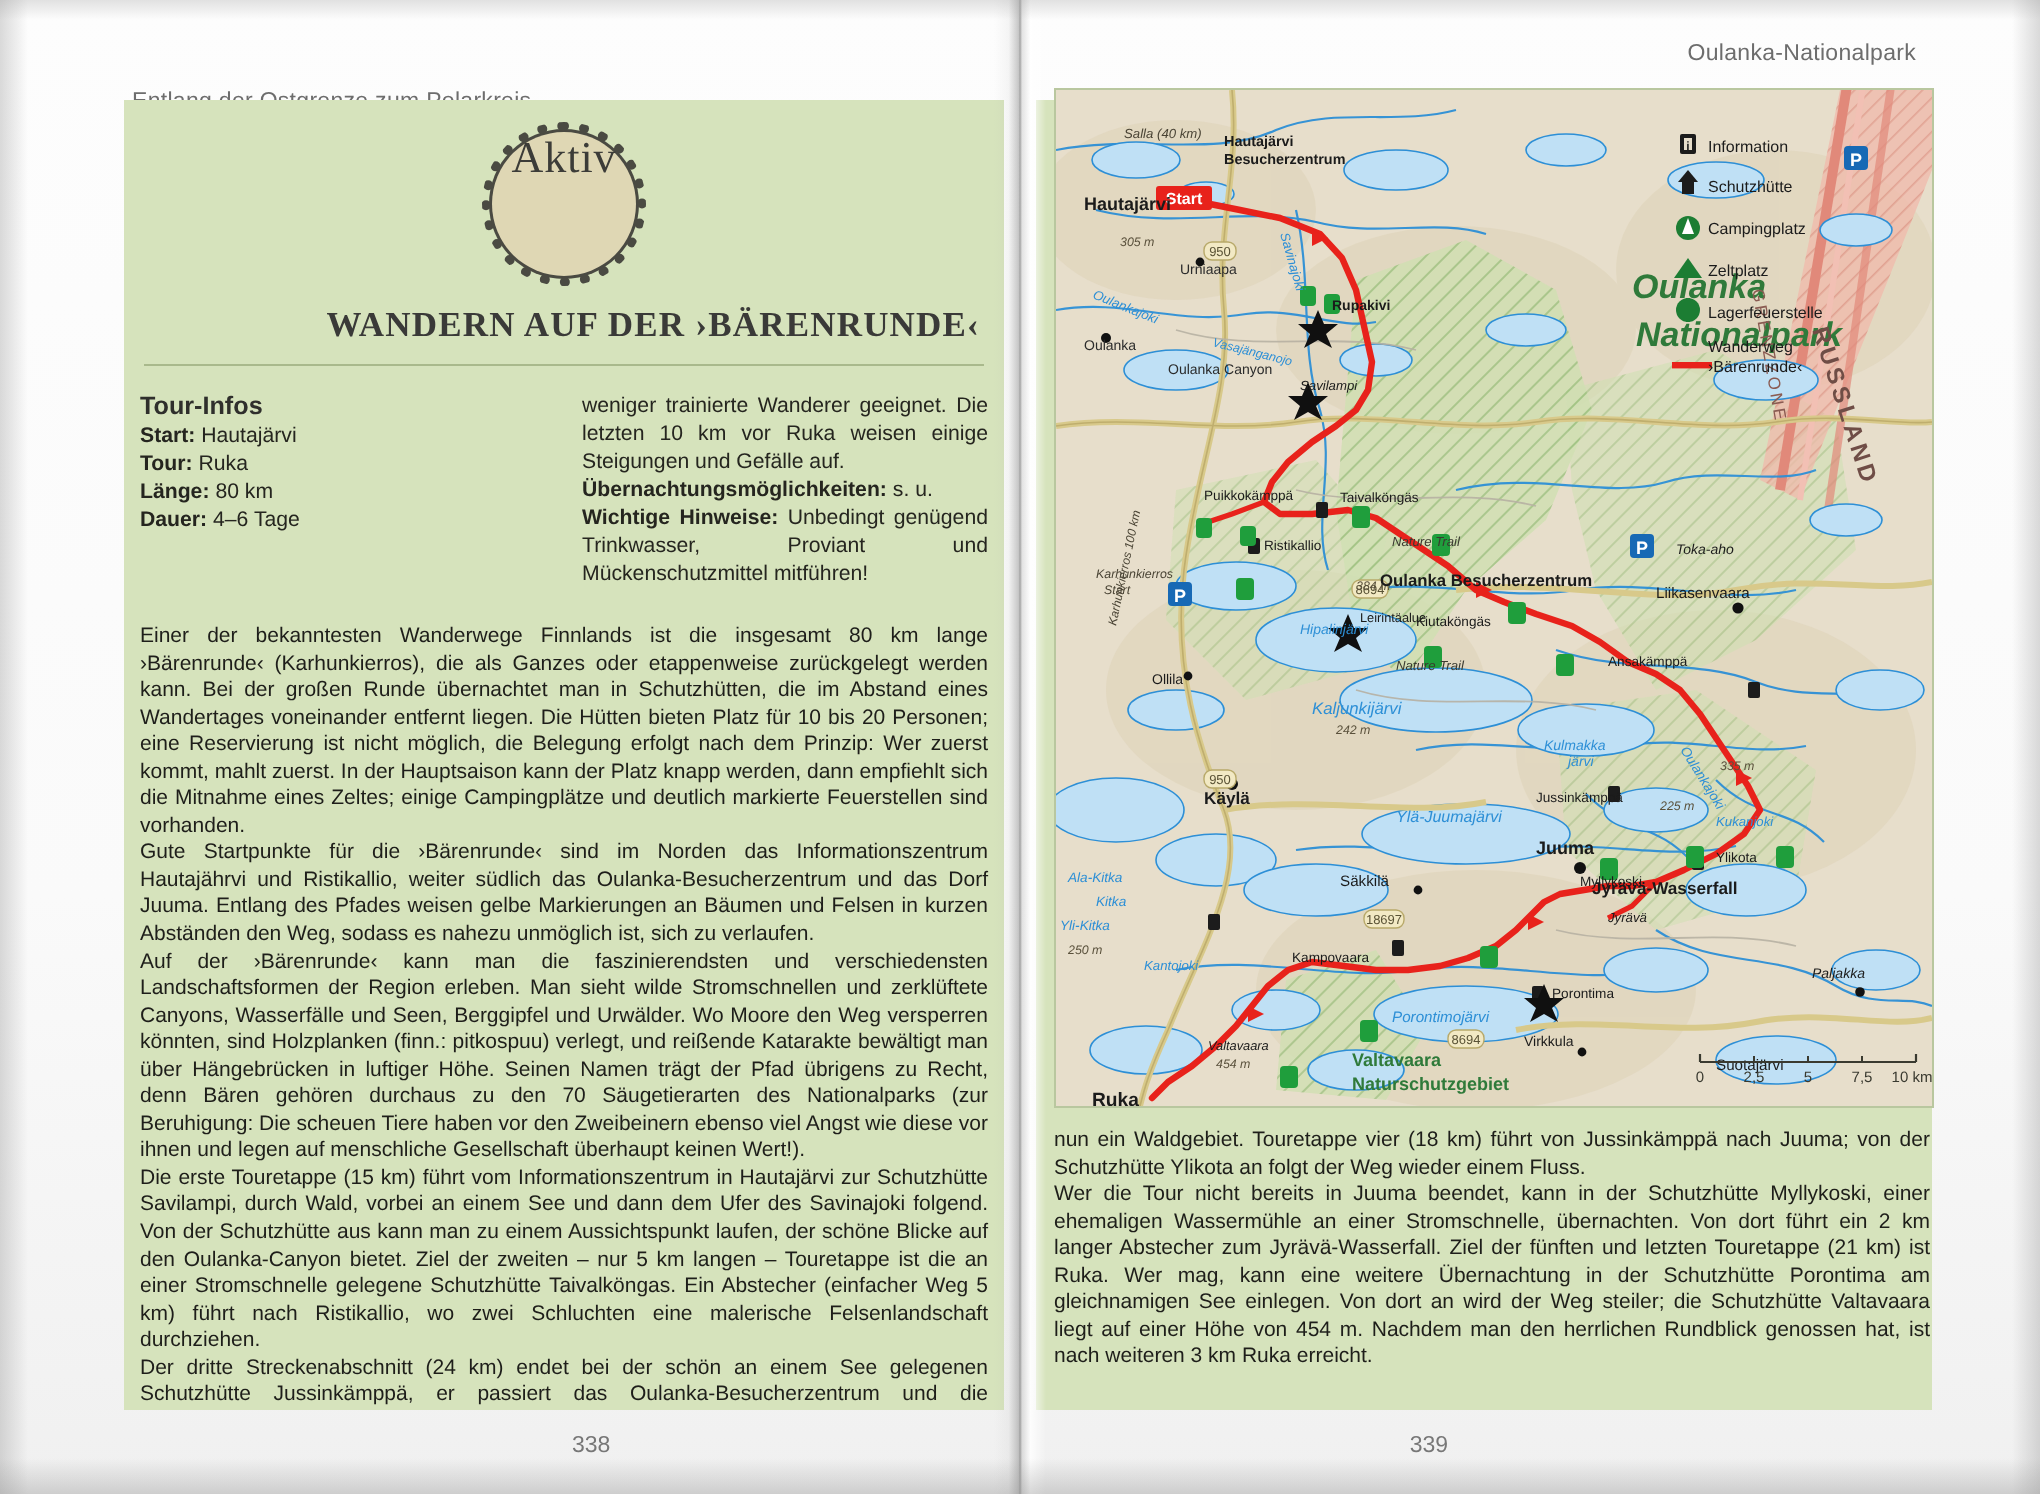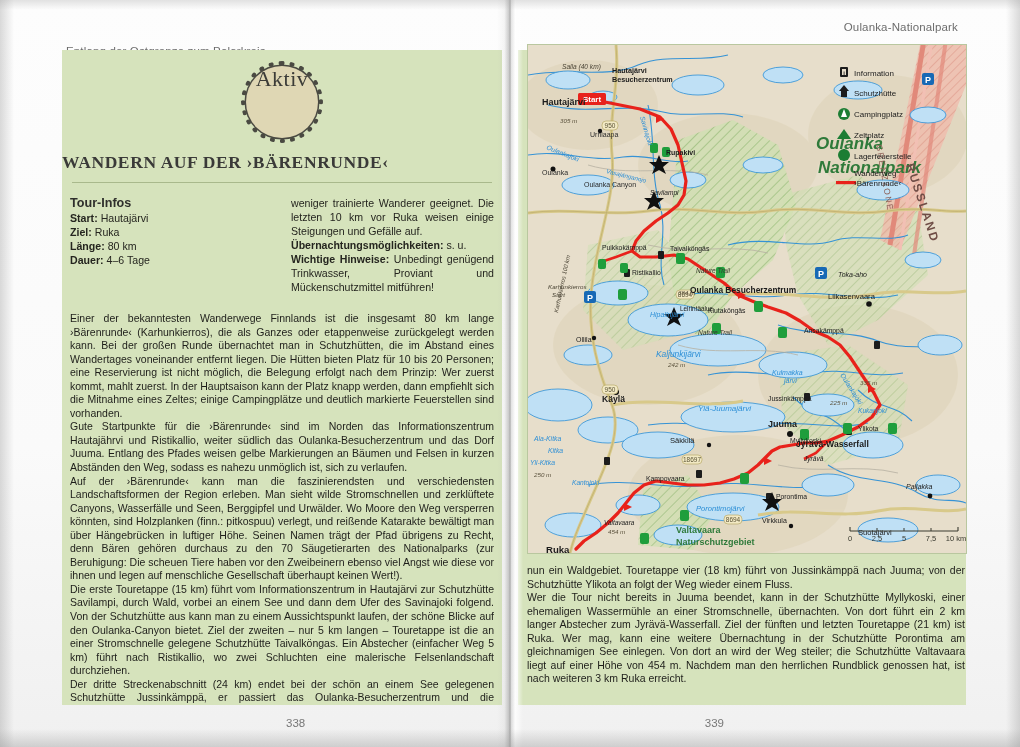--- a/index.html
+++ b/index.html
@@ -90,21 +90,21 @@
     border: 5px dotted #4a4a42;
     box-sizing: border-box;
   }
   #aktiv-seal-label {
     font-family: "Liberation Serif", serif;
     font-size: 22px; color: #3c3c38; letter-spacing: .5px;
     position: relative; z-index: 2;
   }
   #aktiv-title {
     position: absolute; left: 0; top: 102px; width: 428px;
-    text-align: left;
+    text-align: right;
     font-family: "Liberation Serif", serif;
     font-weight: bold; font-size: 17.5px; letter-spacing: .6px;
     color: #3a3a38;
   }
   #aktiv-rule {
     position: absolute; left: 10px; top: 132px; width: 420px; height: 1px;
     background: #a9b98c;
   }
 
   
@@ -173,21 +173,21 @@
     <div id="aktiv-title">WANDERN AUF DER ›BÄRENRUNDE‹</div>
     <div id="aktiv-rule"></div>
 
     <div id="tourinfo">
       <div class="ti-col">
         <div class="ti-h">Tour-Infos</div>
         <div class="ti-line">
           <b>Start:</b> <span>Hautajärvi</span>
         </div>
         <div class="ti-line">
-          <b>Ziel:</b> <span>Ruka</span>
+          <b>Tour:</b> <span>Ruka</span>
         </div>
         <div class="ti-line">
           <b>Länge:</b> <span>80 km</span>
         </div>
         <div class="ti-line">
           <b>Dauer:</b> <span>4–6 Tage</span>
         </div>
       </div>
       <div class="ti-col">
         <div class="ti-line ti-just">weniger trainierte Wanderer geeignet. Die letzten 10 km vor Ruka weisen einige Steigungen und Gefälle auf.</div>

